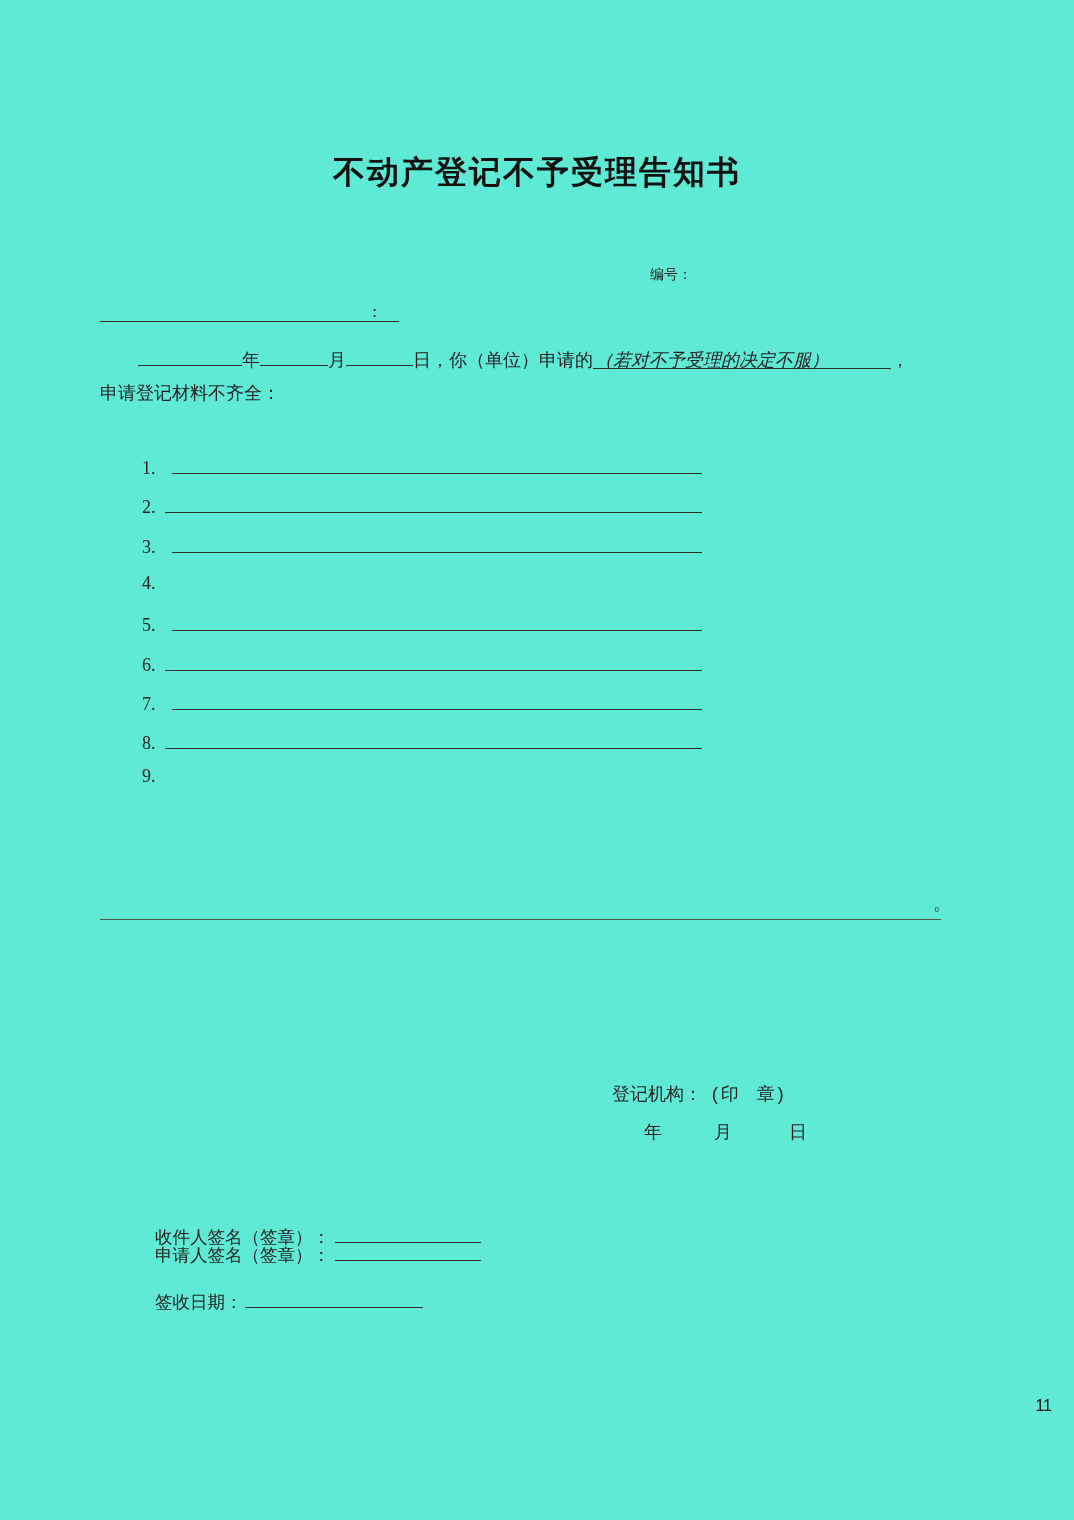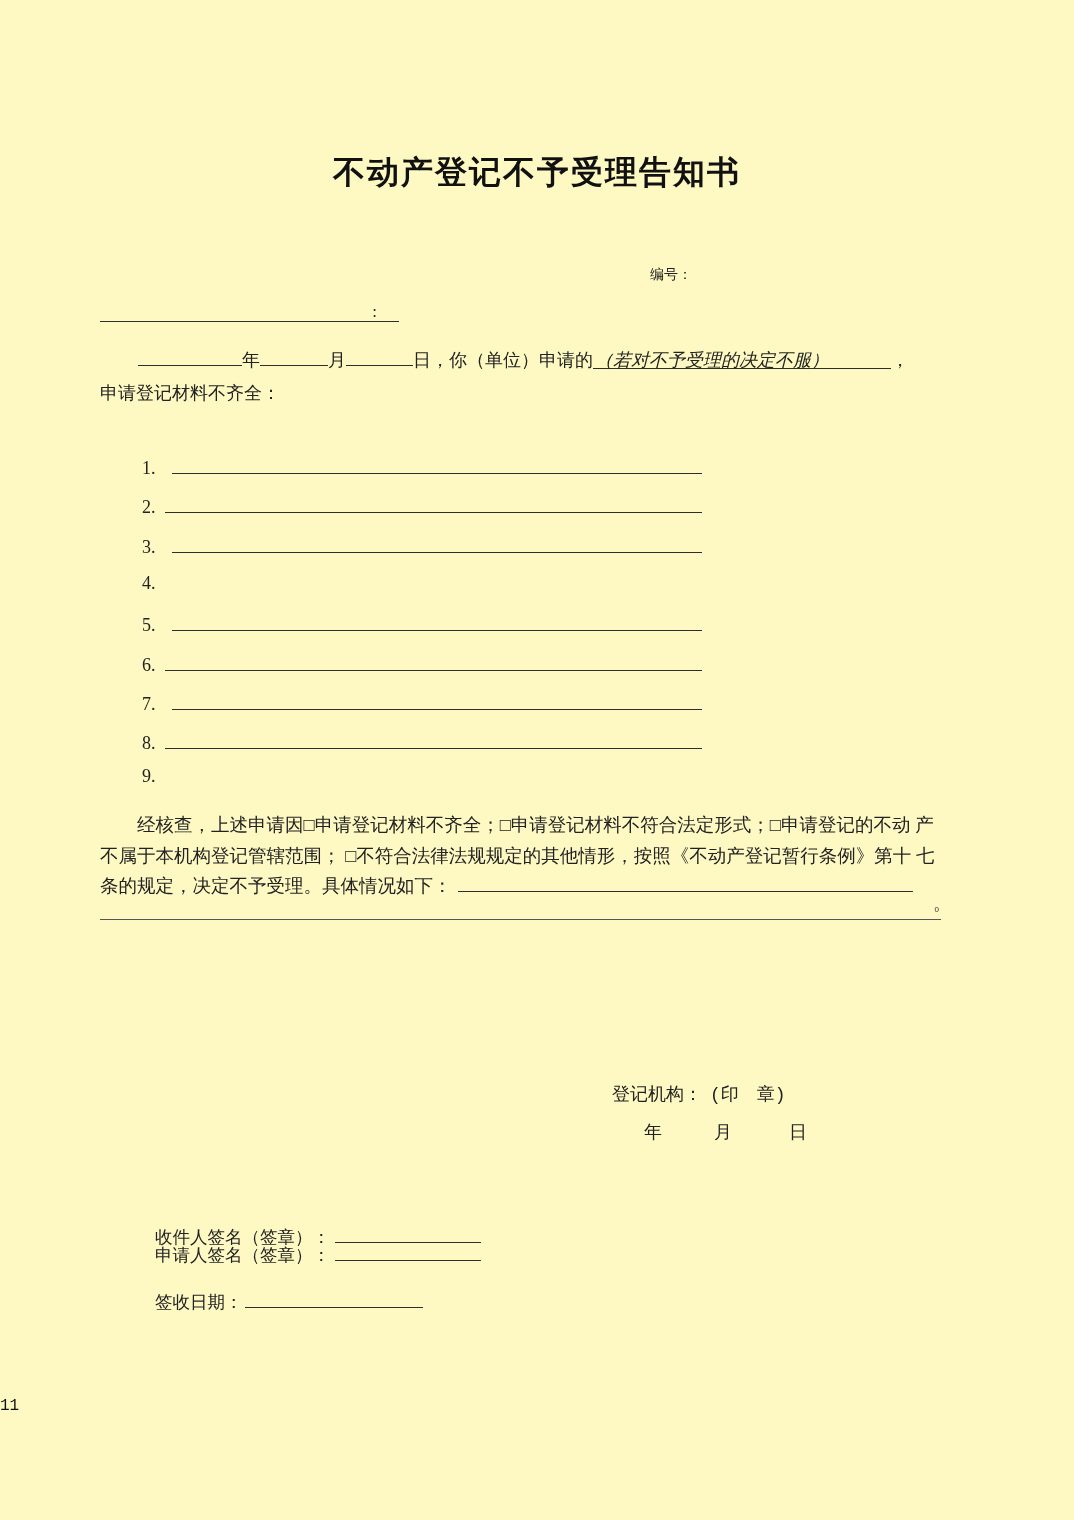--- a/index.html
+++ b/index.html
@@ -1,19 +1,19 @@
 <!DOCTYPE html>
 <html><head>
 <meta charset="utf-8">
 <style>
   html,body { margin:0; padding:0; background:#ffffff; }
   .page {
     position:relative;
     width:1074px; height:1520px;
-    background:#fef9c3;
+    background:#5eead4;
     color:#222222;
     font-family:"Liberation Serif","DejaVu Serif",serif;
     overflow:hidden;
   }
   .doc-title {
     position:absolute; top:151px; left:0; width:100%;
     text-align:center;
     font-size:32px; font-weight:700; letter-spacing:2px;
     color:#111111;
   }
@@ -121,23 +121,23 @@
     vertical-align:baseline;
   }
   .date-blank {
     display:inline-block; width:178px;
     border-bottom:1.5px solid #2e2e2e;
     height:1.0em; margin-left:2px;
     vertical-align:baseline;
   }
   .page-num {
     position:absolute; top:1397px; left:0; width:1052px;
-    text-align:left;
+    text-align:right;
     font-size:16px;
-    font-family:Liberation Mono, monospace;
+    font-family:Liberation Sans, sans-serif;
     color:#111111;
   }
 </style>
 </head>
 <body>
 
 <div class="page">
 
   <div class="doc-title">不动产登记不予受理告知书</div>
 
@@ -172,25 +172,20 @@
   <div class="item" style="top:691px;">
     <span class="num">7.</span><span class="line"></span>
   </div>
   <div class="item shift" style="top:730px;">
     <span class="num">8.</span><span class="line"></span>
   </div>
   <div class="item" style="top:766px;">
     <span class="num">9.</span>
   </div>
 
-  <div class="review">
-    <div class="l1">经核查，上述申请因□申请登记材料不齐全；□申请登记材料不符合法定形式；□申请登记的不动 产</div>
-    <div class="l2">不属于本机构登记管辖范围； □不符合法律法规规定的其他情形，按照《不动产登记暂行条例》第十 七</div>
-    <div class="l3"><span>条的规定，决定不予受理。具体情况如下：</span><span class="fill"></span></div>
-  </div>
 
   <div class="rule">
     <span class="mark">0</span>
   </div>
 
 
   <div class="issuer">
     <span>登记机构：</span><span class="seal">(印　章)</span>
   </div>
 

